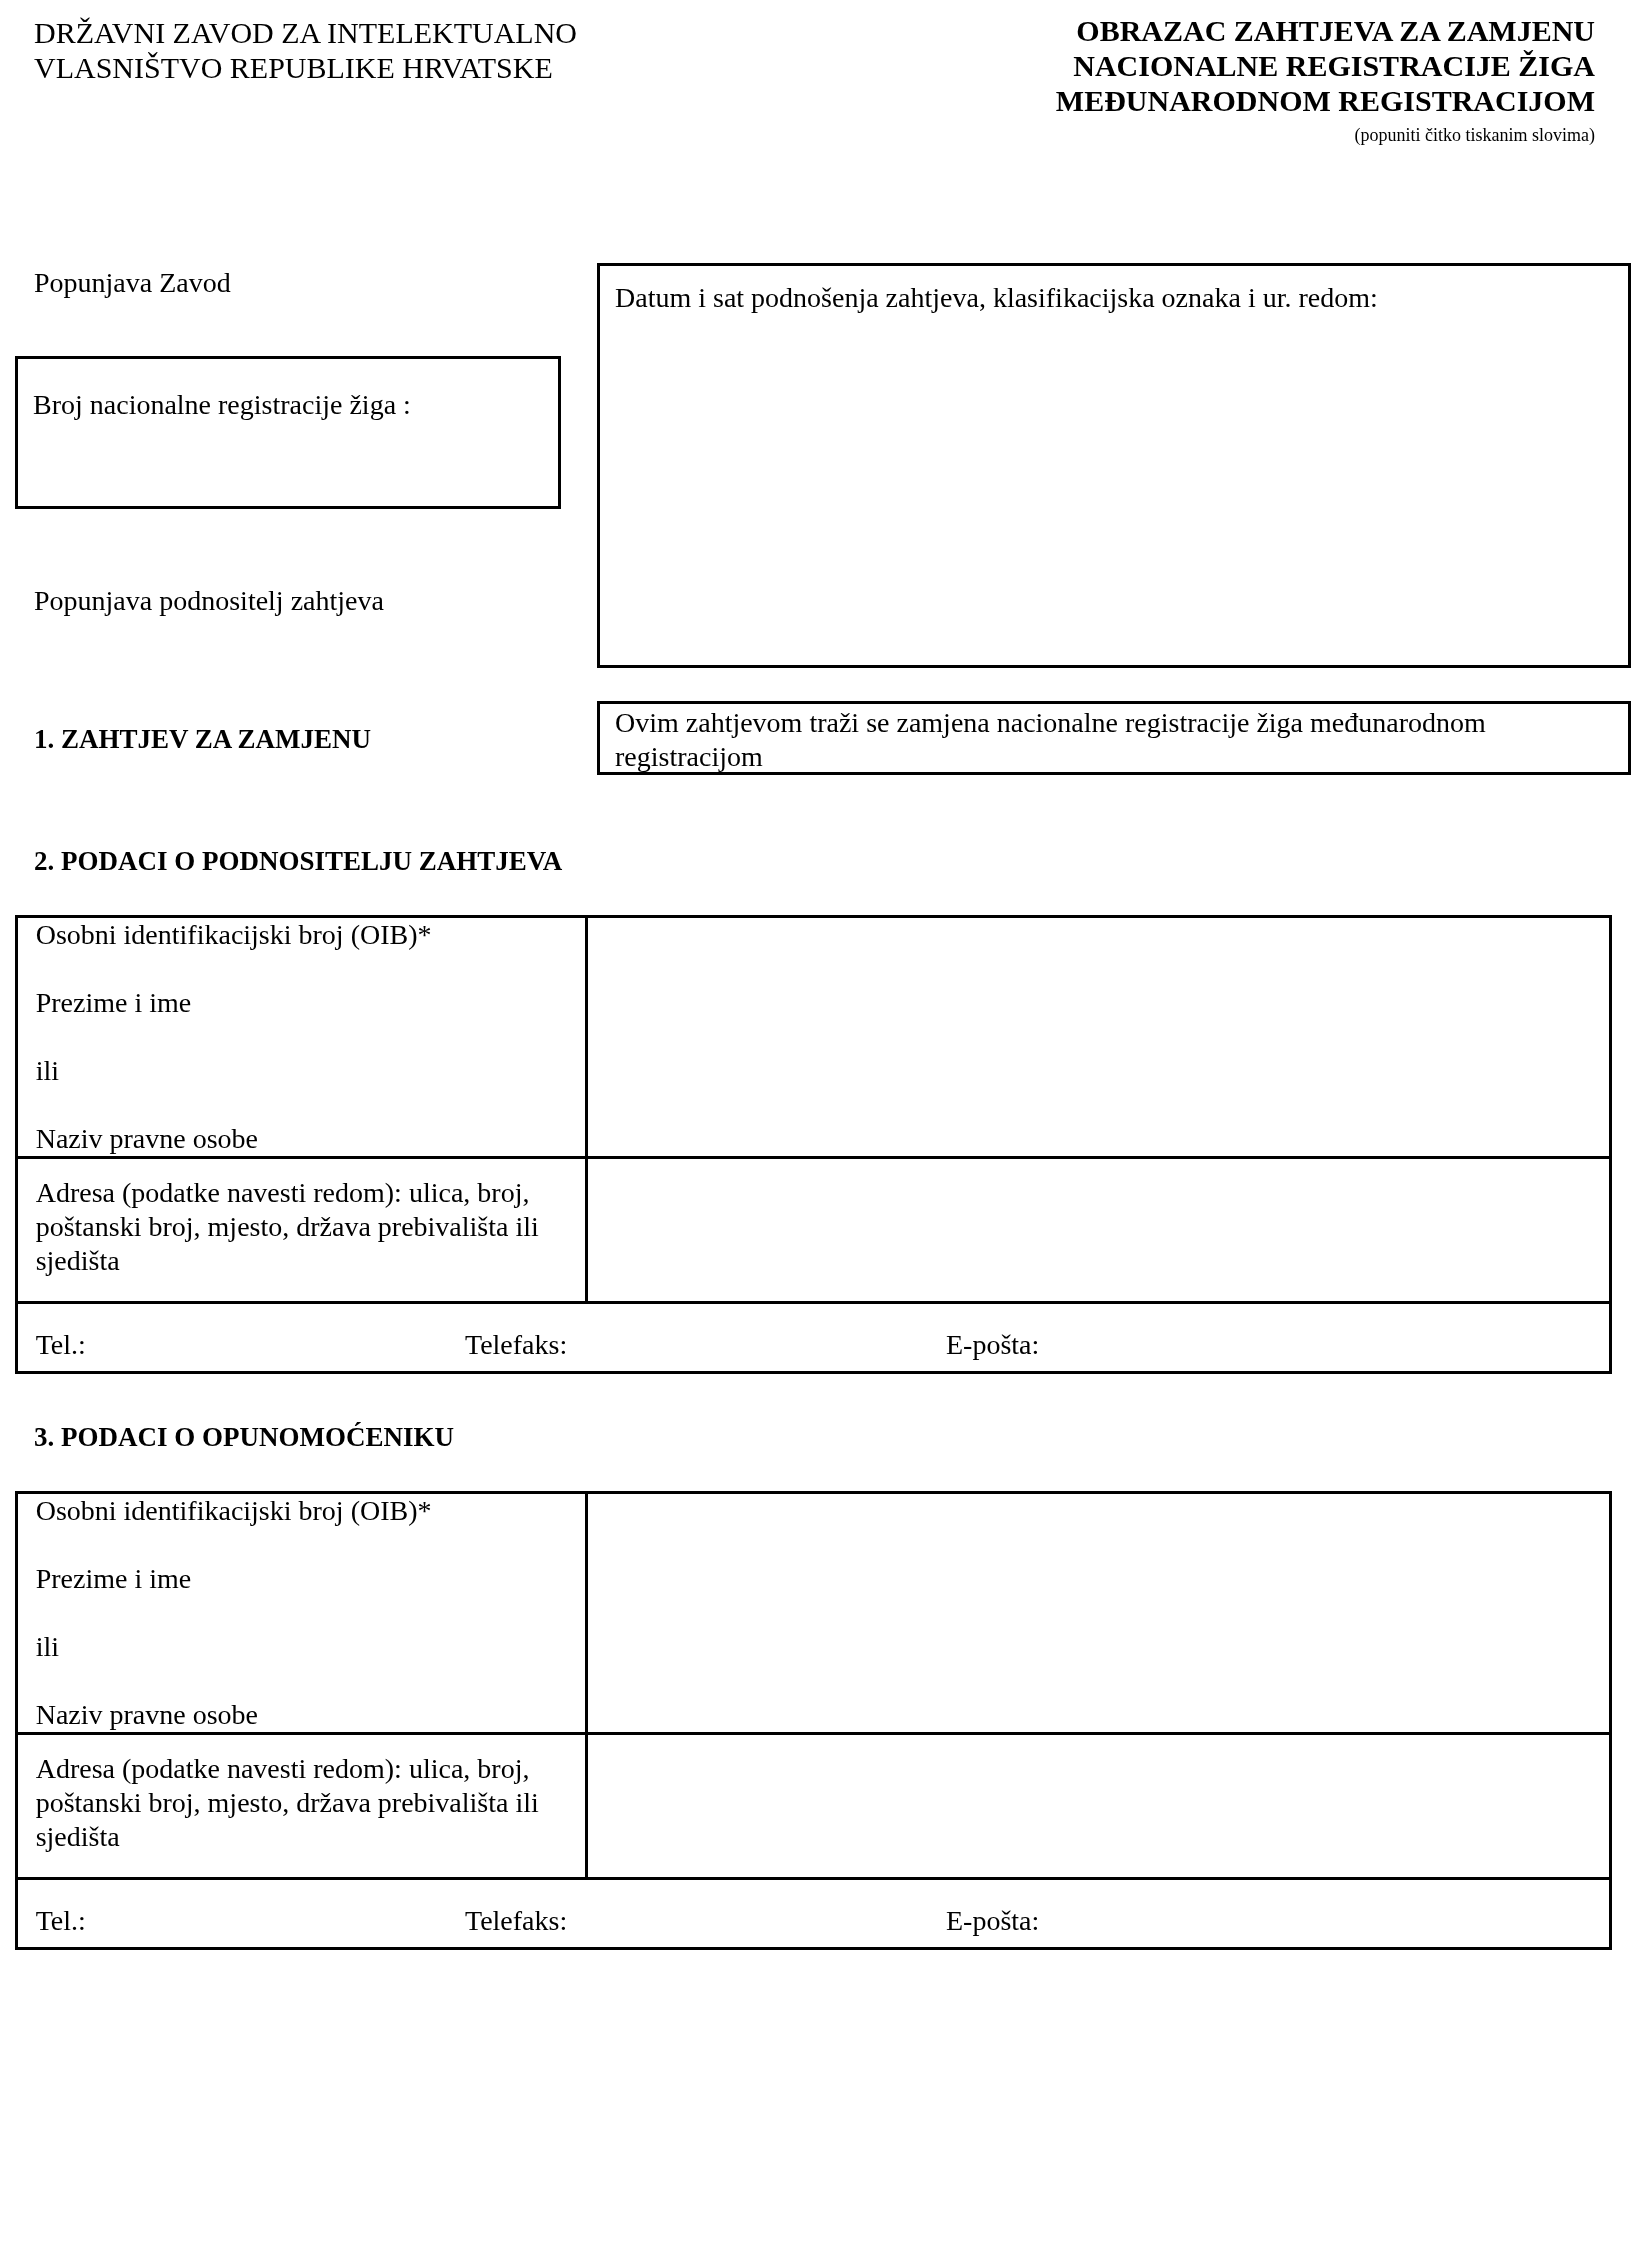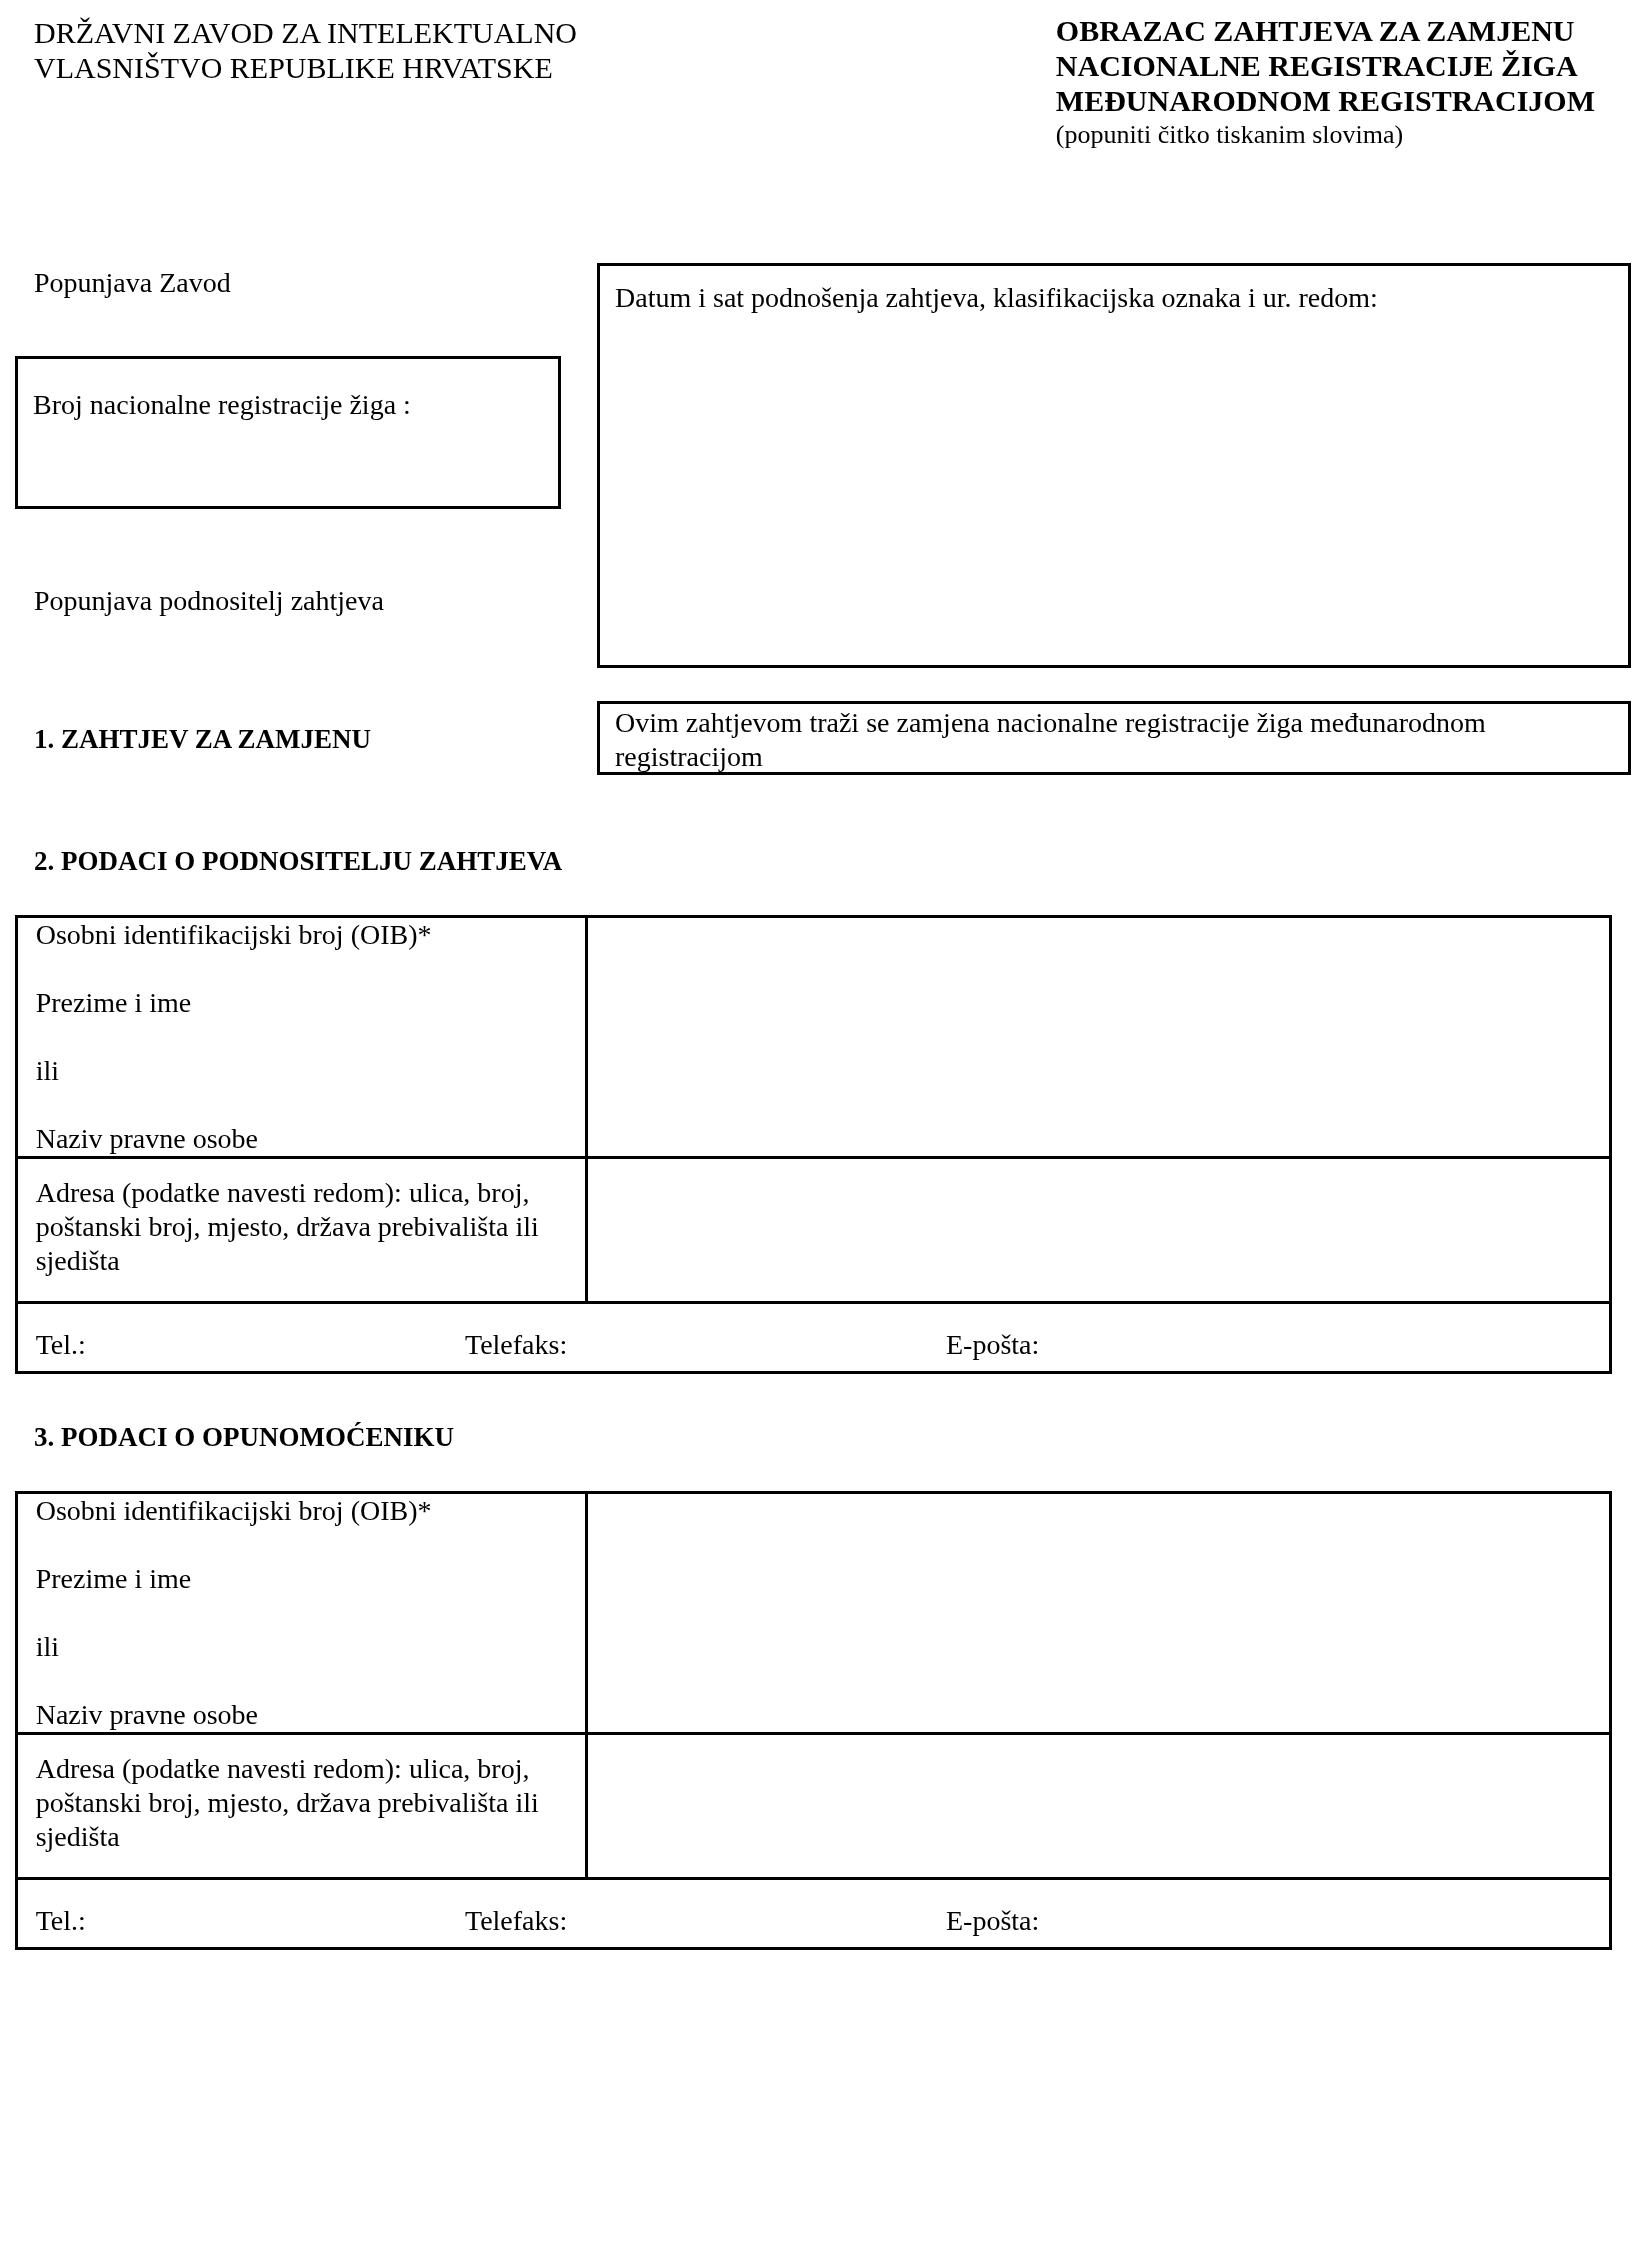--- a/index.html
+++ b/index.html
@@ -1,23 +1,23 @@
 <!DOCTYPE html>
 <html style="font-size:15px"><head>
 <meta charset="utf-8">
 <style>
   html, body { margin: 0; padding: 0; background: #ffffff; }
   body { width: 1648px; height: 2246px; position: relative; overflow: hidden;
          font-family: "Liberation Serif", "DejaVu Serif", serif; color: #000; }
   .abs { position: absolute; }
   .t { font-size: 28px; line-height: 34px; white-space: nowrap; }
   .hdr-left { left: 34px; top: 15px; font-size: 30px; line-height: 35px; }
-  .hdr-right { right: 53px; top: 13px; text-align: left; }
+  .hdr-right { right: 53px; top: 13px; text-align: right; }
   .hdr-right .title { font-weight: bold; font-size: 30px; line-height: 35px; }
-  .hdr-right .sub { font-size: 26px; line-height: 34px; }
+  .hdr-right .sub { font-size: 18px; line-height: 34px; }
   .box { position: absolute; border: 3.7px solid #000; box-sizing: border-box; }
   .box .lbl { position: absolute; left: 15px; top: 17px; font-size: 28px; line-height: 34px; }
   .sec { font-weight: bold; font-size: 27px; line-height: 34px; left: 34px; }
   table.grid { position: absolute; left: 15px; width: 1597px; border-collapse: collapse; table-layout: fixed; }
   table.grid td { border: 3.7px solid #000; vertical-align: top; padding: 0 0 0 17.7px; font-size: 28px; line-height: 34px; }
   table.grid td.val { padding: 0; }
   .r1 td { height: 235px; }
   .r2 td { height: 142px; }
   .r3 td { height: 52px; vertical-align: middle; }
   .stack div { }

